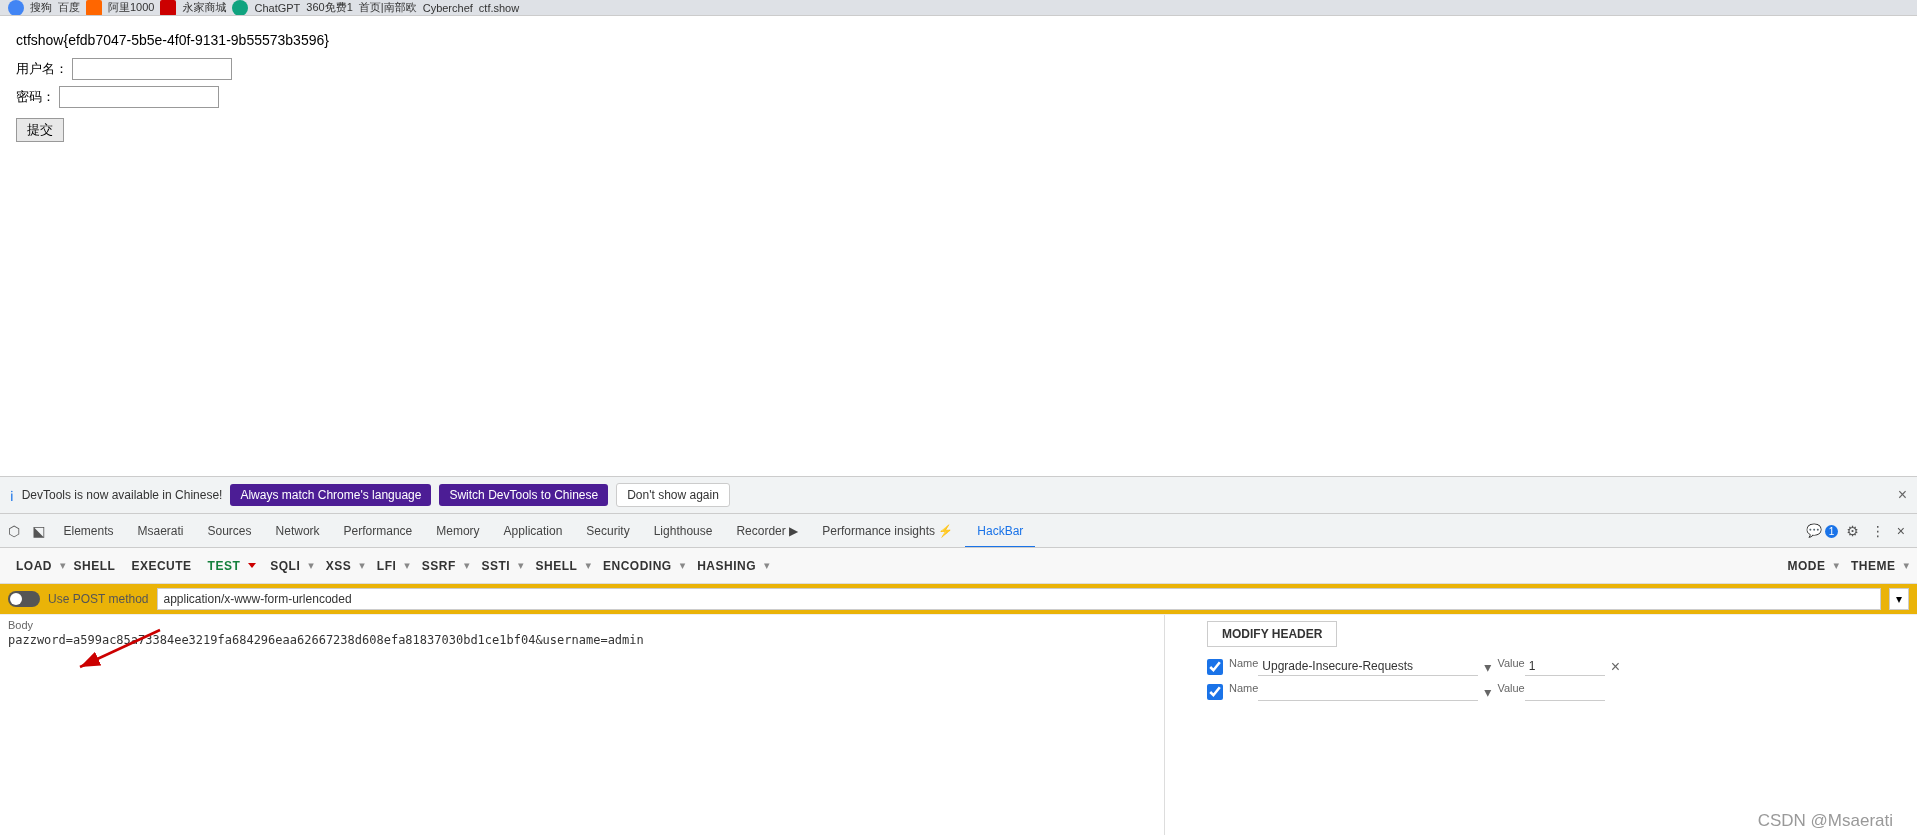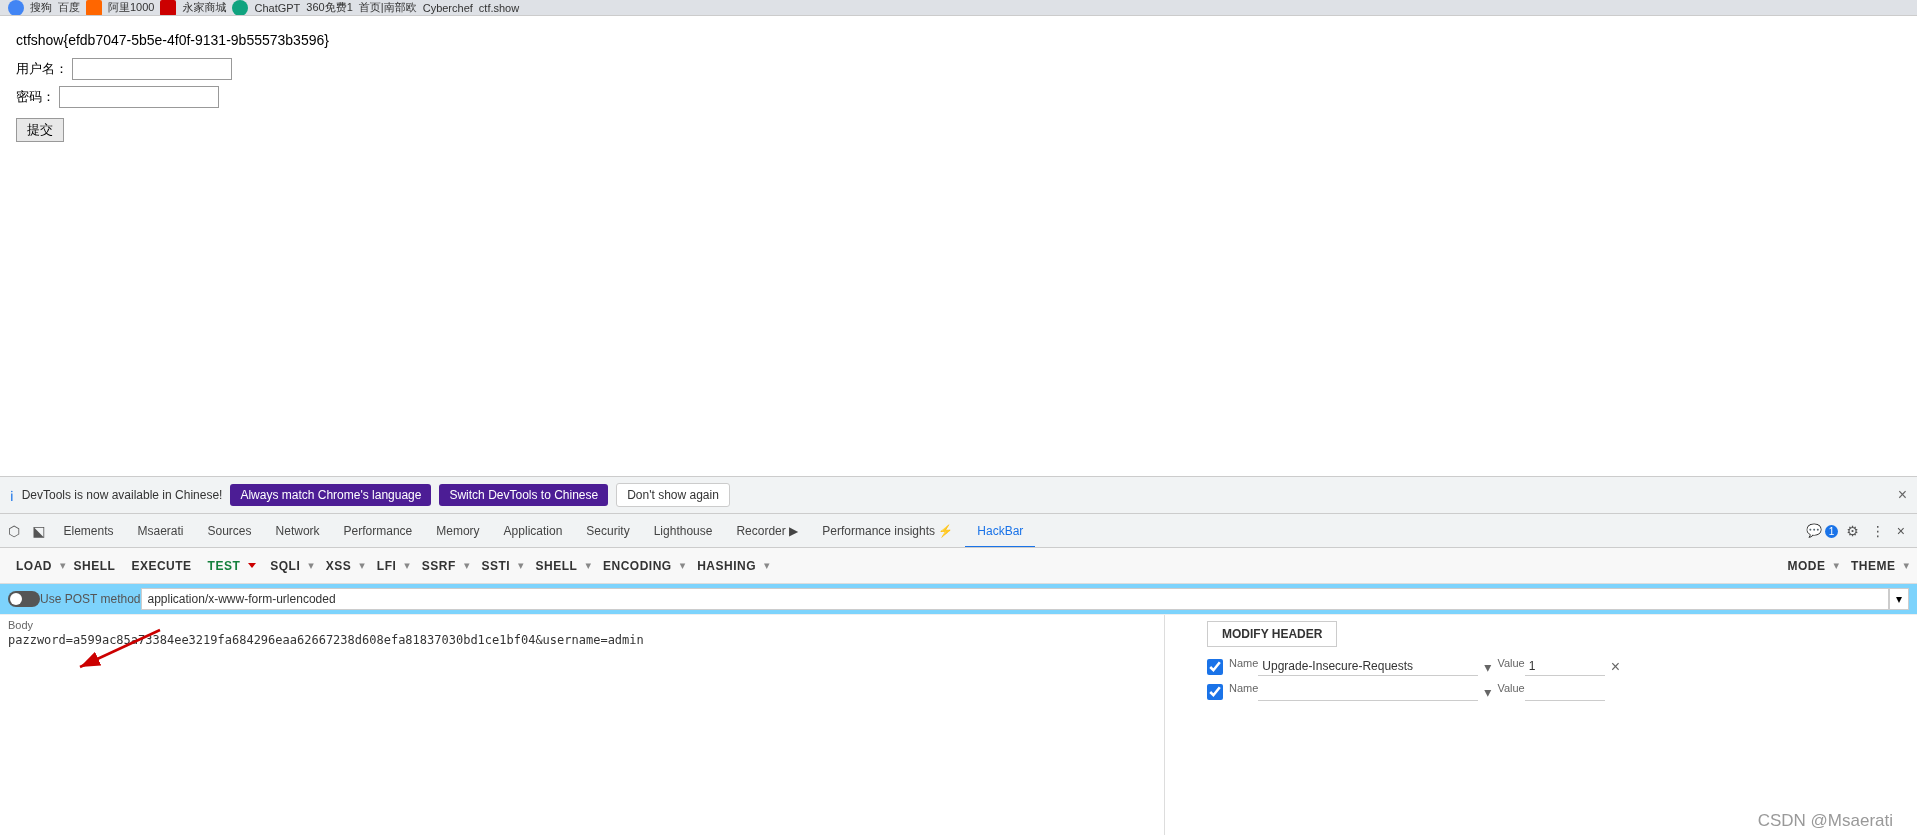--- a/index.html
+++ b/index.html
@@ -198,22 +198,22 @@
       white-space: nowrap;
       letter-spacing: 0.5px;
     }
     .hackbar-spacer { flex: 1; }
 
     
     .hackbar-url-row {
       display: flex;
       align-items: center;
       padding: 4px 8px;
-      gap: 0;
-      background: #7dd3fc;
+      gap: 8px;
+      background: #eab308;
       border-bottom: 1px solid #eee;
     }
     .toggle-switch {
       width: 32px; height: 16px;
       background: #555;
       border-radius: 8px;
       position: relative;
       cursor: pointer;
       flex-shrink: 0;
     }

